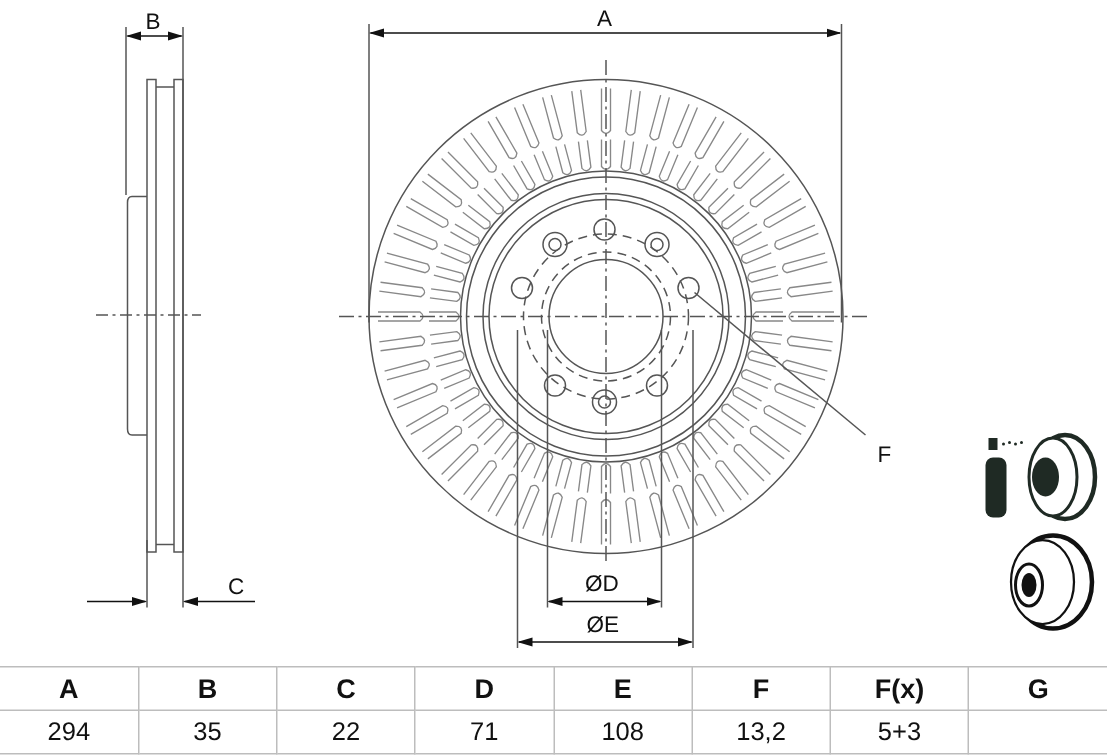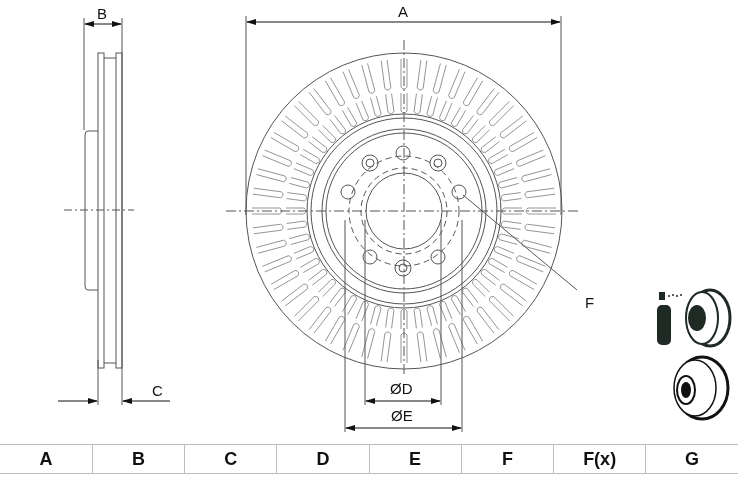--- a/index.html
+++ b/index.html
@@ -217,14 +217,24 @@
       <tr>
     <th>A</th>
     <th>B</th>
     <th>C</th>
     <th>D</th>
     <th>E</th>
     <th>F</th>
     <th>F(x)</th>
     <th>G</th>
   </tr>
+  <tr>
+    <td>294</td>
+    <td>35</td>
+    <td>22</td>
+    <td>71</td>
+    <td>108</td>
+    <td>13,2</td>
+    <td>5+3</td>
+    <td></td>
+  </tr>
 </tbody>
   </table>
 
 </body></html>

